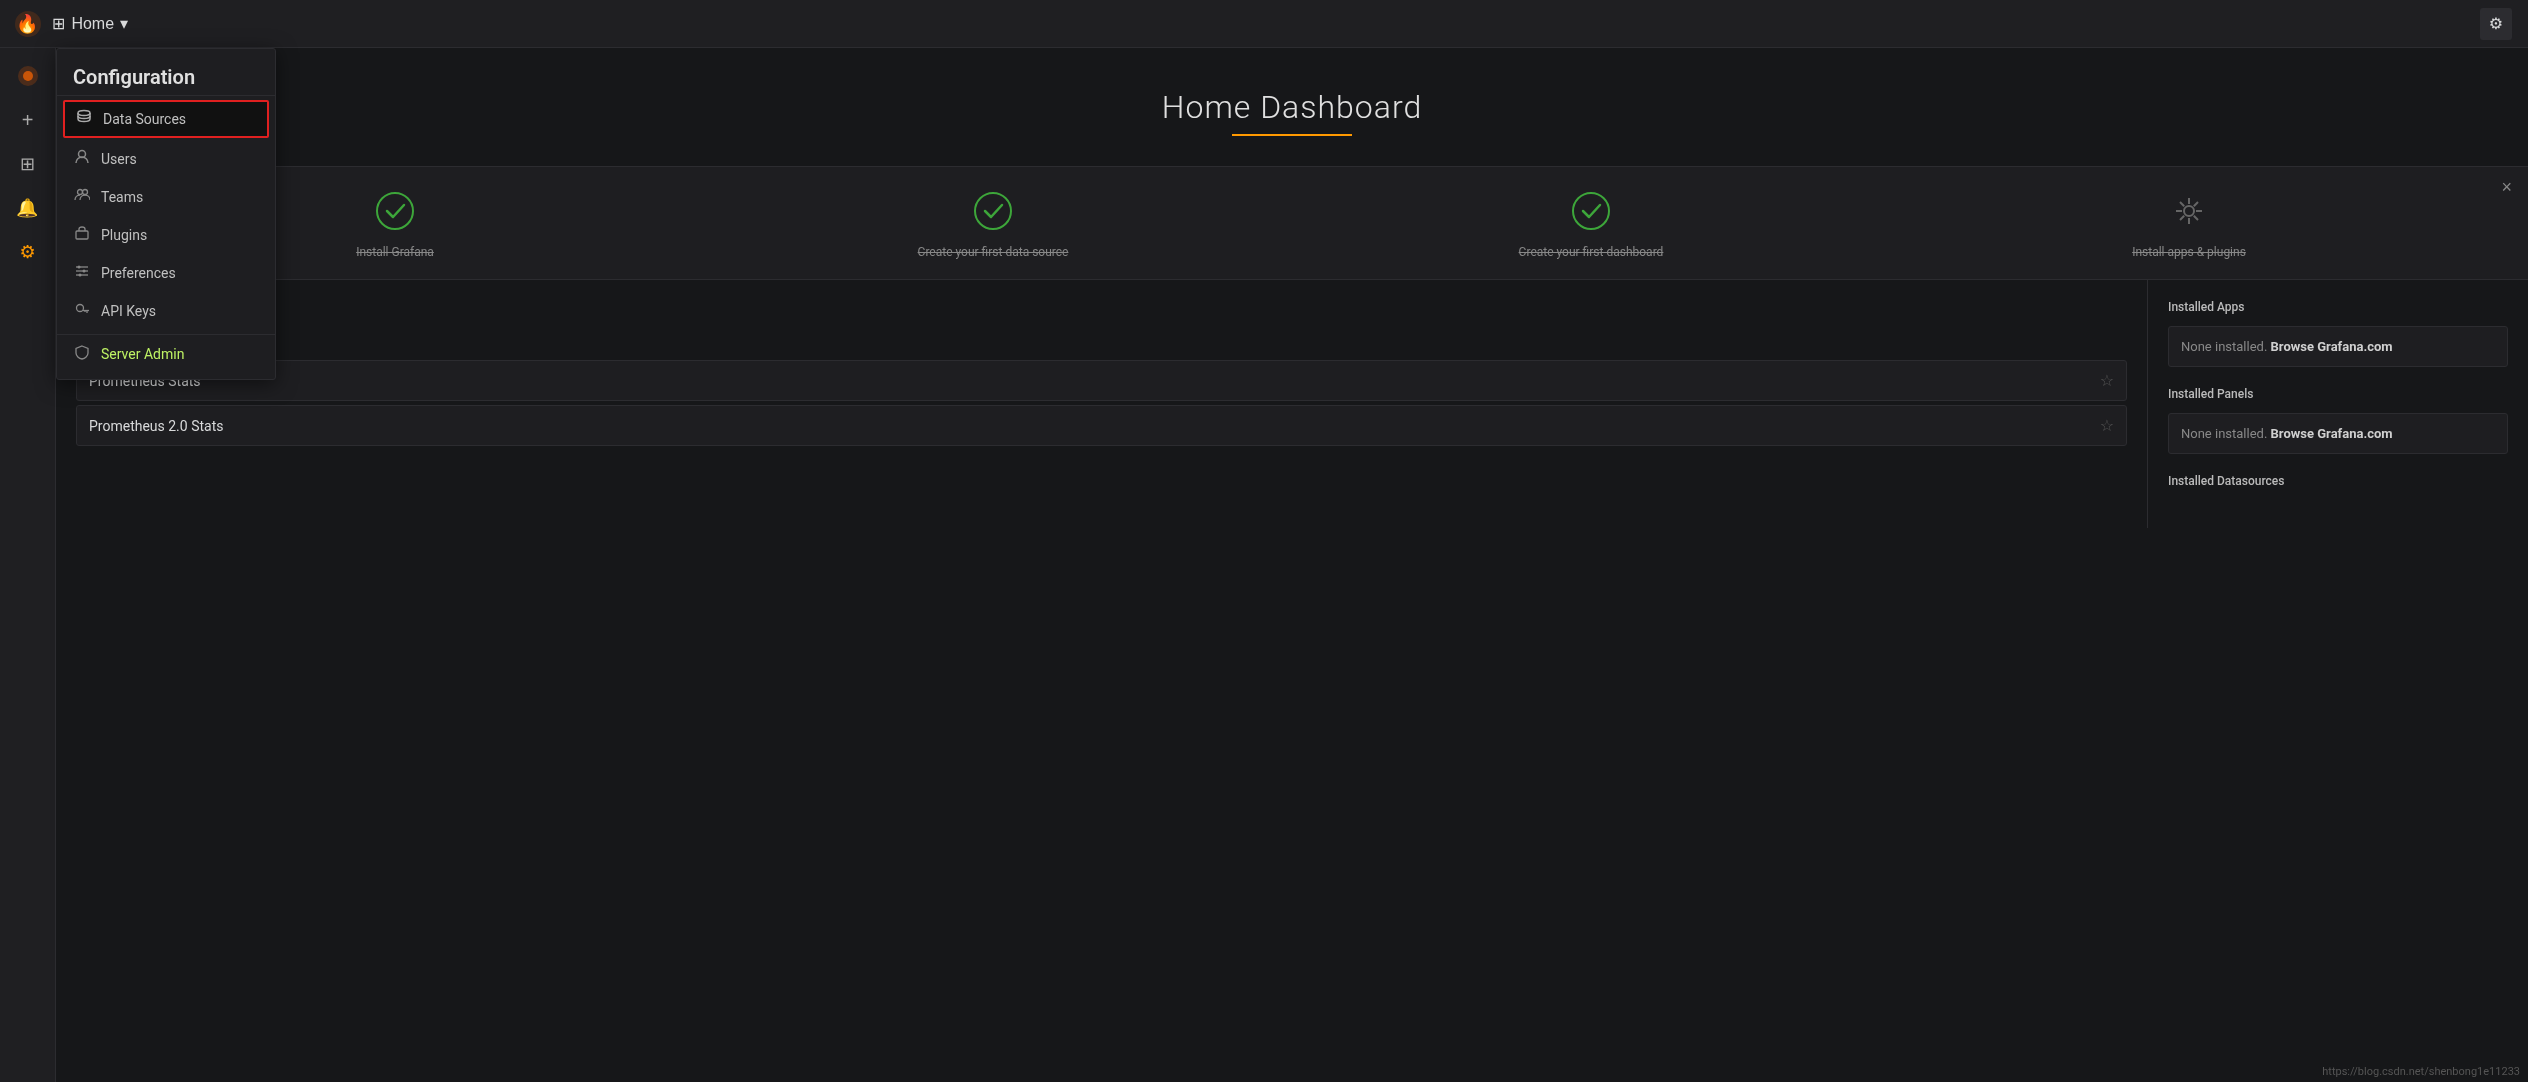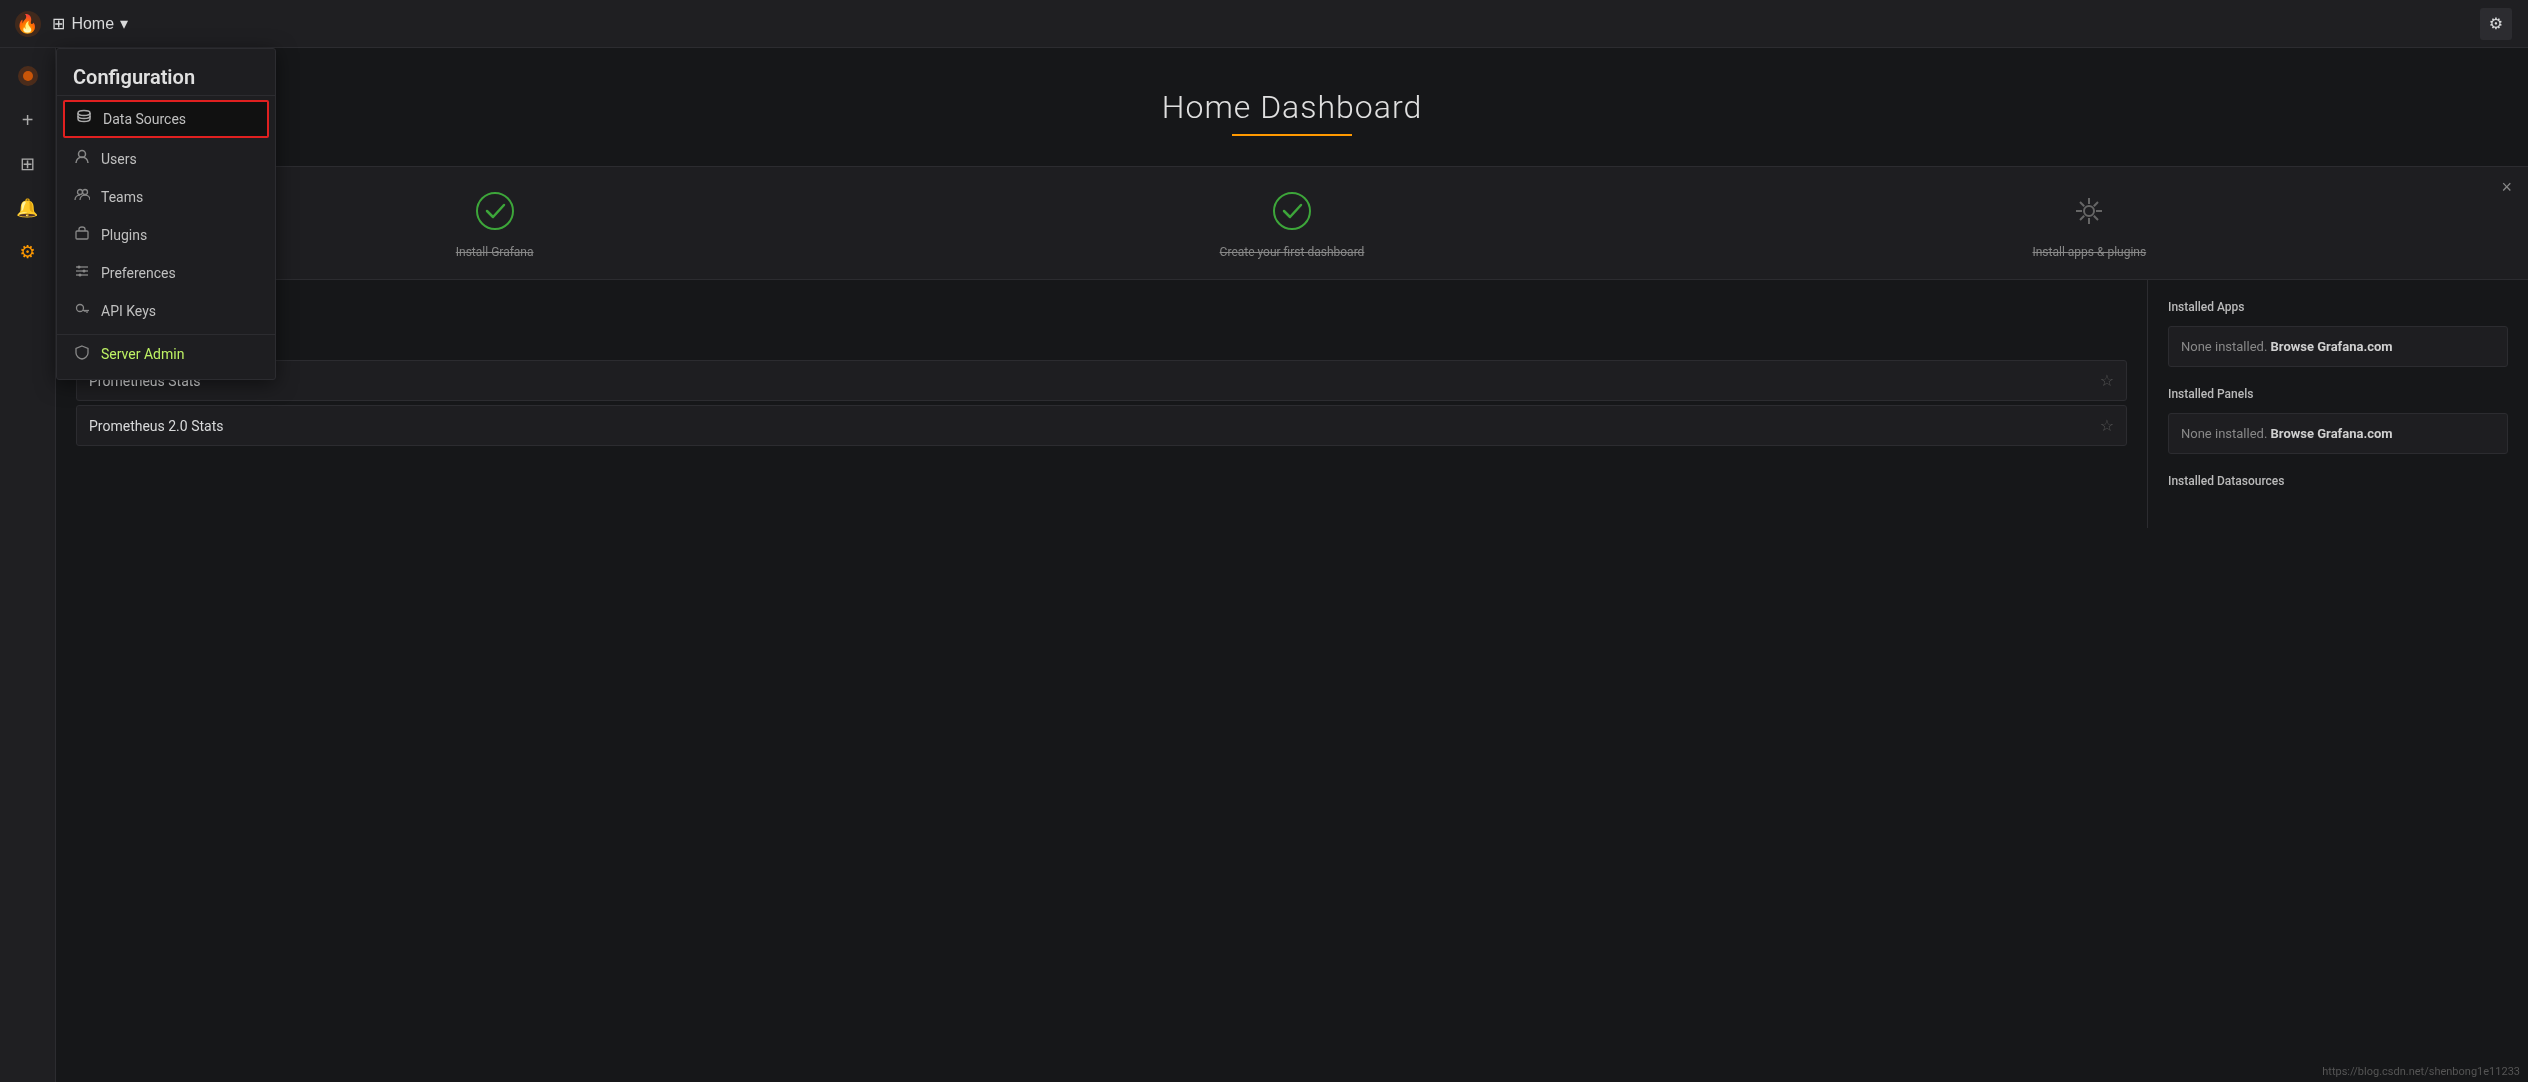--- a/index.html
+++ b/index.html
@@ -344,20 +344,29 @@
       <div class="step-item">
         <div class="step-icon green">
           <svg width="40" height="40" viewBox="0 0 40 40">
             <circle cx="20" cy="20" r="18" fill="none" stroke="#3da63a" stroke-width="2"></circle>
             <polyline points="12,20 18,26 29,14" fill="none" stroke="#3da63a" stroke-width="2.5" stroke-linecap="round" stroke-linejoin="round"></polyline>
           </svg>
         </div>
         <span class="step-label">Install Grafana</span>
       </div>
 
+      <div class="step-item">
+        <div class="step-icon green">
+          <svg width="40" height="40" viewBox="0 0 40 40">
+            <circle cx="20" cy="20" r="18" fill="none" stroke="#3da63a" stroke-width="2"></circle>
+            <polyline points="12,20 18,26 29,14" fill="none" stroke="#3da63a" stroke-width="2.5" stroke-linecap="round" stroke-linejoin="round"></polyline>
+          </svg>
+        </div>
+        <span class="step-label">Create your first data source</span>
+      </div>
 
       <div class="step-item">
         <div class="step-icon green">
           <svg width="40" height="40" viewBox="0 0 40 40">
             <circle cx="20" cy="20" r="18" fill="none" stroke="#3da63a" stroke-width="2"></circle>
             <polyline points="12,20 18,26 29,14" fill="none" stroke="#3da63a" stroke-width="2.5" stroke-linecap="round" stroke-linejoin="round"></polyline>
           </svg>
         </div>
         <span class="step-label">Create your first dashboard</span>
       </div>

